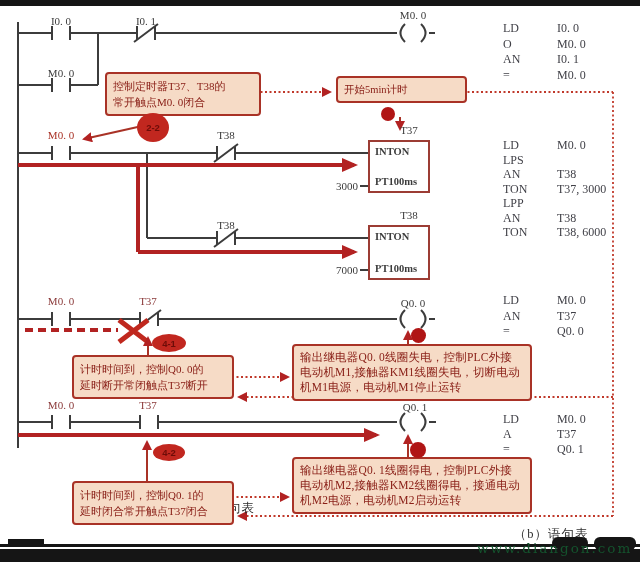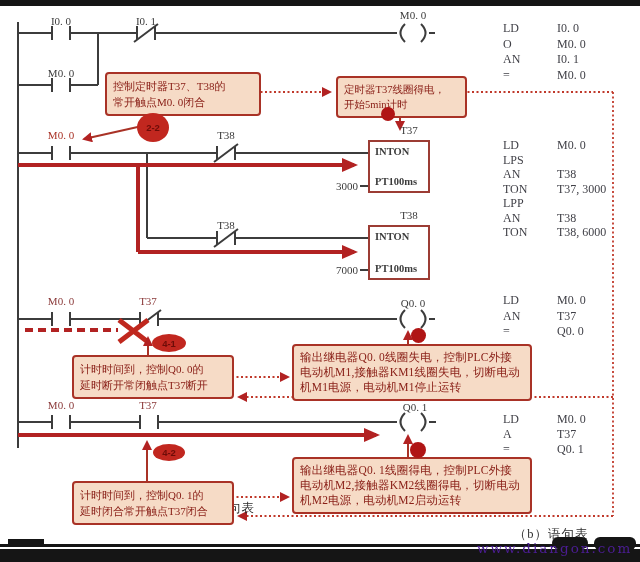--- a/index.html
+++ b/index.html
@@ -23,21 +23,21 @@
         color:#8a2018;padding:4px 6px;font:11px/16px "Liberation Serif","DejaVu Serif",serif;}
   .abox div{white-space:nowrap;}
   .abox.small{font-size:10.5px;line-height:15px;}
   .abox.wide{font-size:11.5px;line-height:15px;letter-spacing:.2px;}
   .badge{position:absolute;z-index:4;background:#c1271f;border-radius:50%;
          color:#6d0c08;display:flex;align-items:center;justify-content:center;
          font:bold 9.5px "Liberation Sans",sans-serif;}
   .dot{position:absolute;z-index:4;background:#b01515;border-radius:50%;}
   .caption{position:absolute;z-index:2;font:12.5px "Liberation Serif","DejaVu Serif",serif;
            color:#2e2e2e;letter-spacing:1px;text-align:center;white-space:nowrap;}
-  .wm{position:absolute;z-index:6;font:13.5px "DejaVu Serif",serif;color:#4c1d95;
+  .wm{position:absolute;z-index:6;font:13.5px "DejaVu Serif",serif;color:#14532d;
       letter-spacing:2px;white-space:nowrap;}
   .logo{position:absolute;z-index:5;background:#151515;border-radius:6px;}
 </style>
 </head>
 <body>
 
 <div id="stage">
 
   <div class="bar" style="left:0;top:0;width:640px;height:6px;"></div>
   <div class="bar" style="left:8px;top:539px;width:36px;height:7px;"></div>
@@ -156,39 +156,38 @@
         <span>PT</span>
         <span>100ms</span>
       </div>
   </div>
 
   <div class="abox" style="left:105px;top:72px;width:140px;">
     <div>控制定时器T37、T38的</div>
     <div>常开触点M0. 0闭合</div>
   </div>
   <div class="abox small" style="left:336px;top:76px;width:115px;">
-    <div>定时器T37线圈得电，</div>
     <div>开始5min计时</div>
   </div>
   <div class="abox" style="left:72px;top:355px;width:146px;">
     <div>计时时间到，控制Q0. 0的</div>
     <div>延时断开常闭触点T37断开</div>
   </div>
   <div class="abox wide" style="left:292px;top:344px;width:224px;">
     <div>输出继电器Q0. 0线圈失电，控制PLC外接</div>
     <div>电动机M1,接触器KM1线圈失电，切断电动</div>
     <div>机M1电源，电动机M1停止运转</div>
   </div>
   <div class="abox" style="left:72px;top:481px;width:146px;">
     <div>计时时间到，控制Q0. 1的</div>
     <div>延时闭合常开触点T37闭合</div>
   </div>
   <div class="abox wide" style="left:292px;top:457px;width:224px;">
     <div>输出继电器Q0. 1线圈得电，控制PLC外接</div>
-    <div>电动机M2,接触器KM2线圈得电，切断电动</div>
+    <div>电动机M2,接触器KM2线圈得电，接通电动</div>
     <div>机M2电源，电动机M2启动运转</div>
   </div>
 
   <div class="badge" style="left:137px;top:113px;width:32px;height:29px;">2-2</div>
   <div class="badge" style="left:152px;top:334px;width:34px;height:18px;">4-1</div>
   <div class="badge" style="left:153px;top:444px;width:32px;height:17px;">4-2</div>
   <div class="dot" style="left:381px;top:107px;width:14px;height:14px;"></div>
   <div class="dot" style="left:411px;top:328px;width:15px;height:15px;"></div>
   <div class="dot" style="left:410px;top:442px;width:16px;height:16px;"></div>
 

